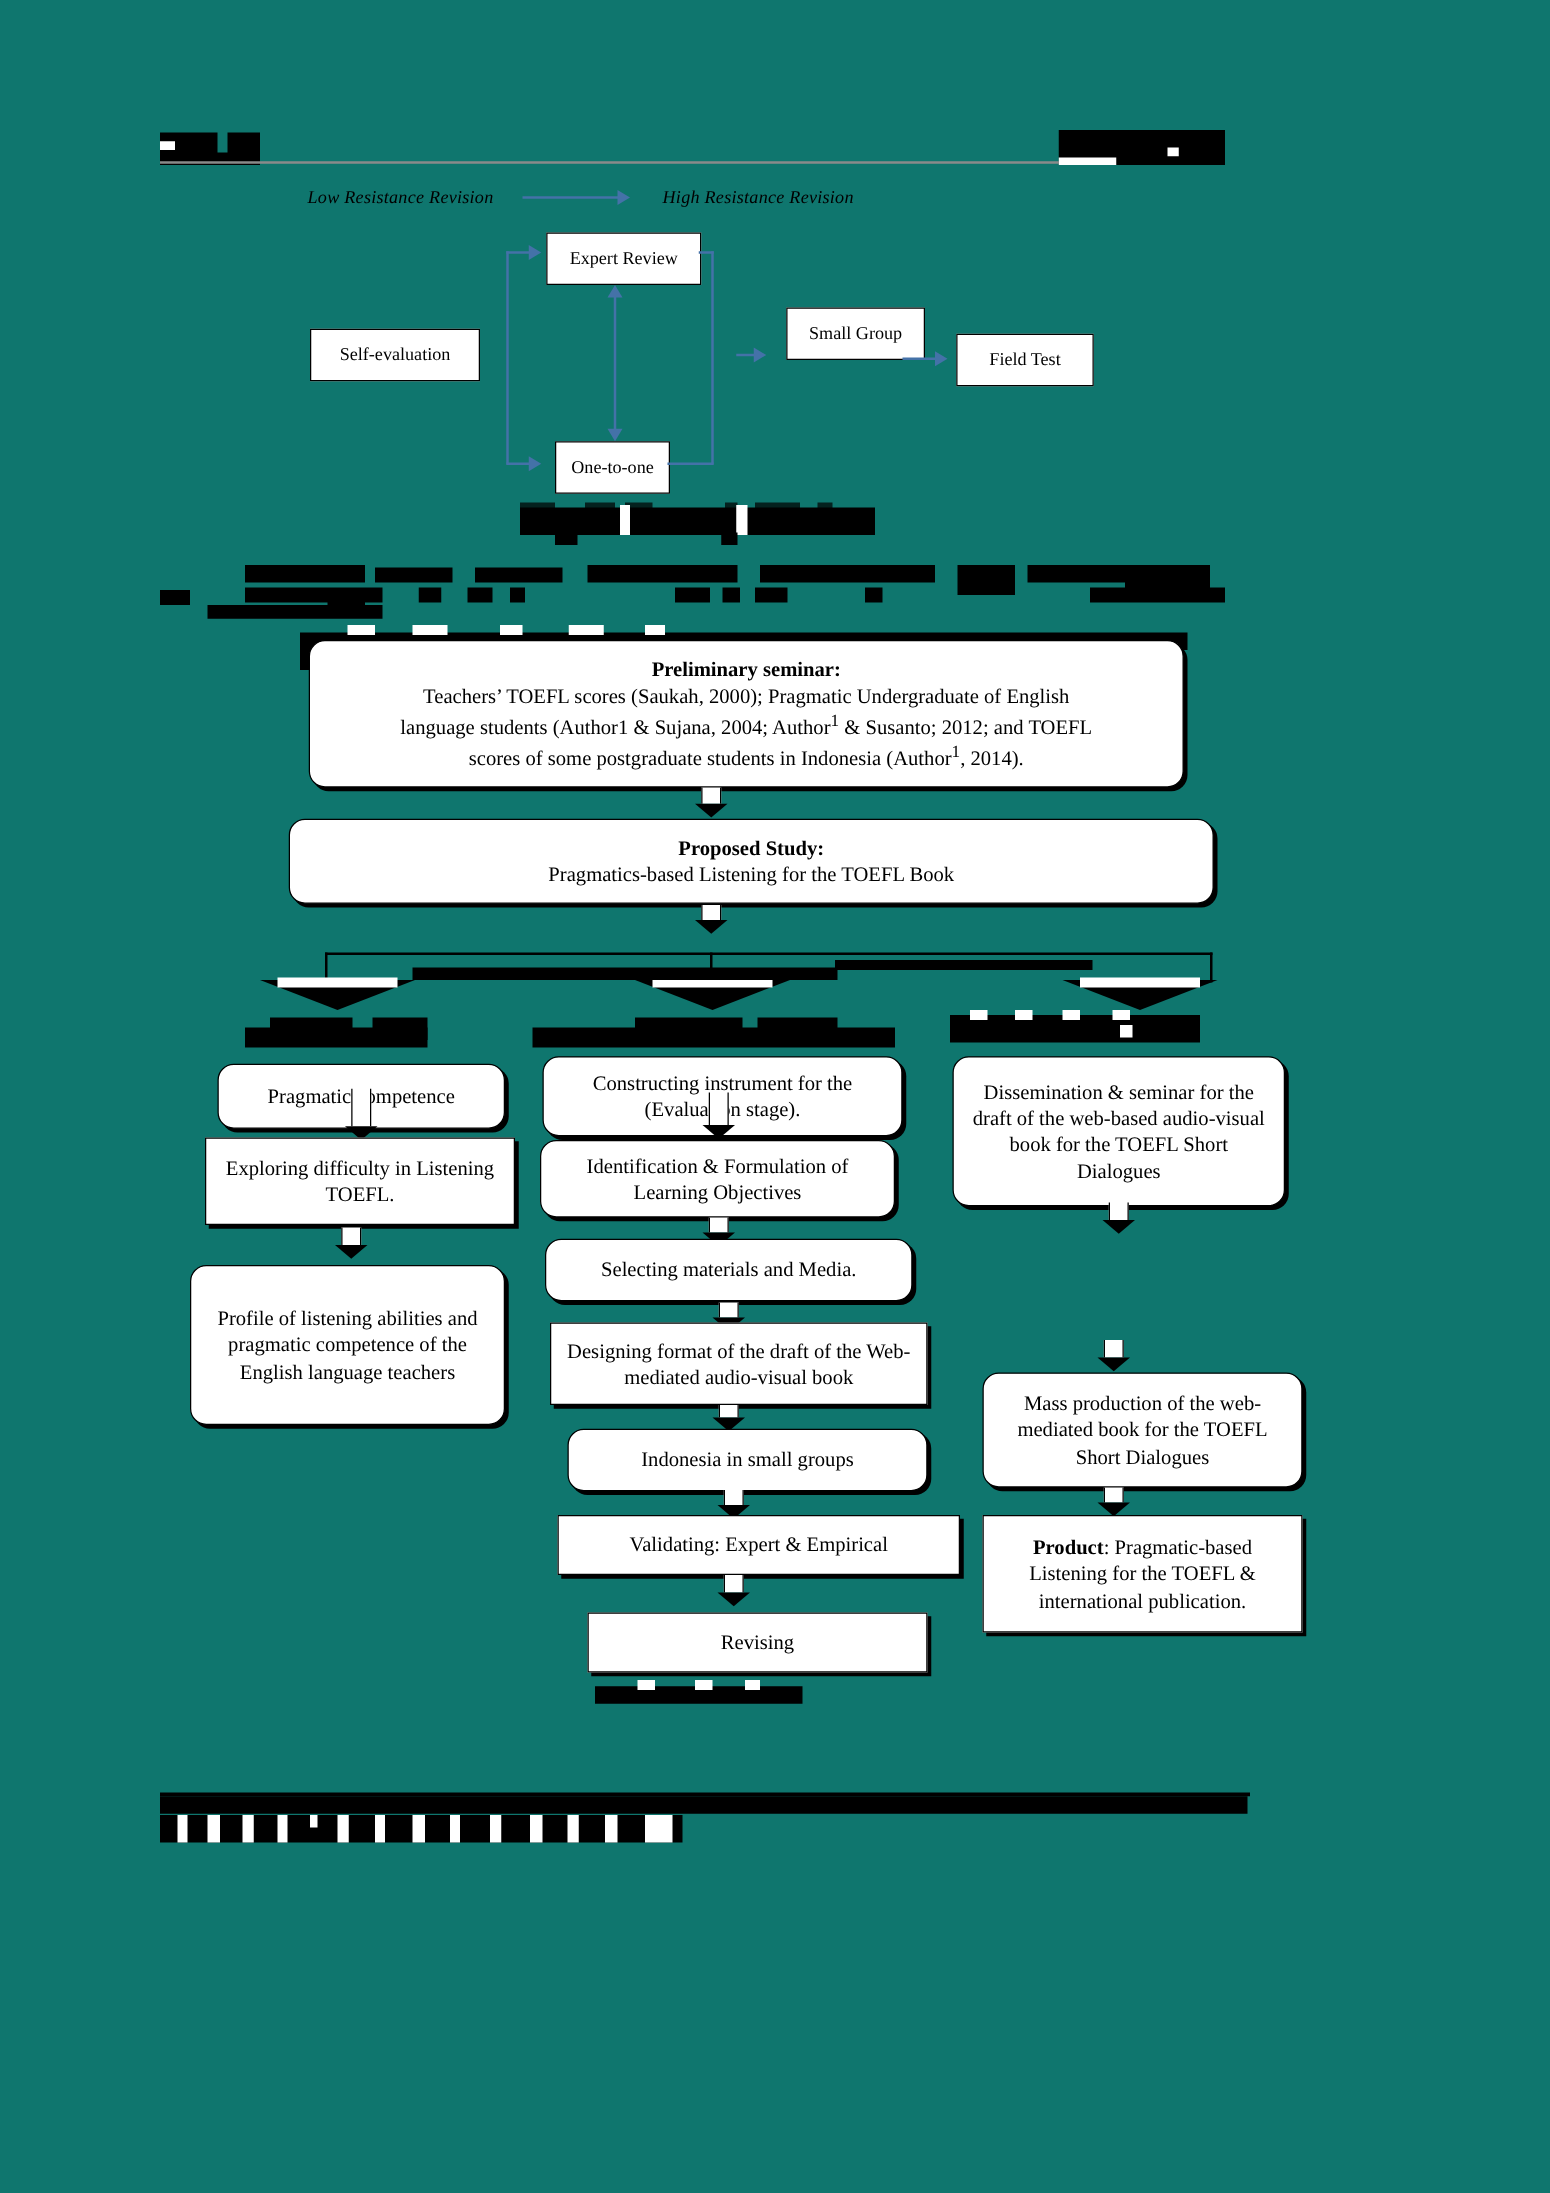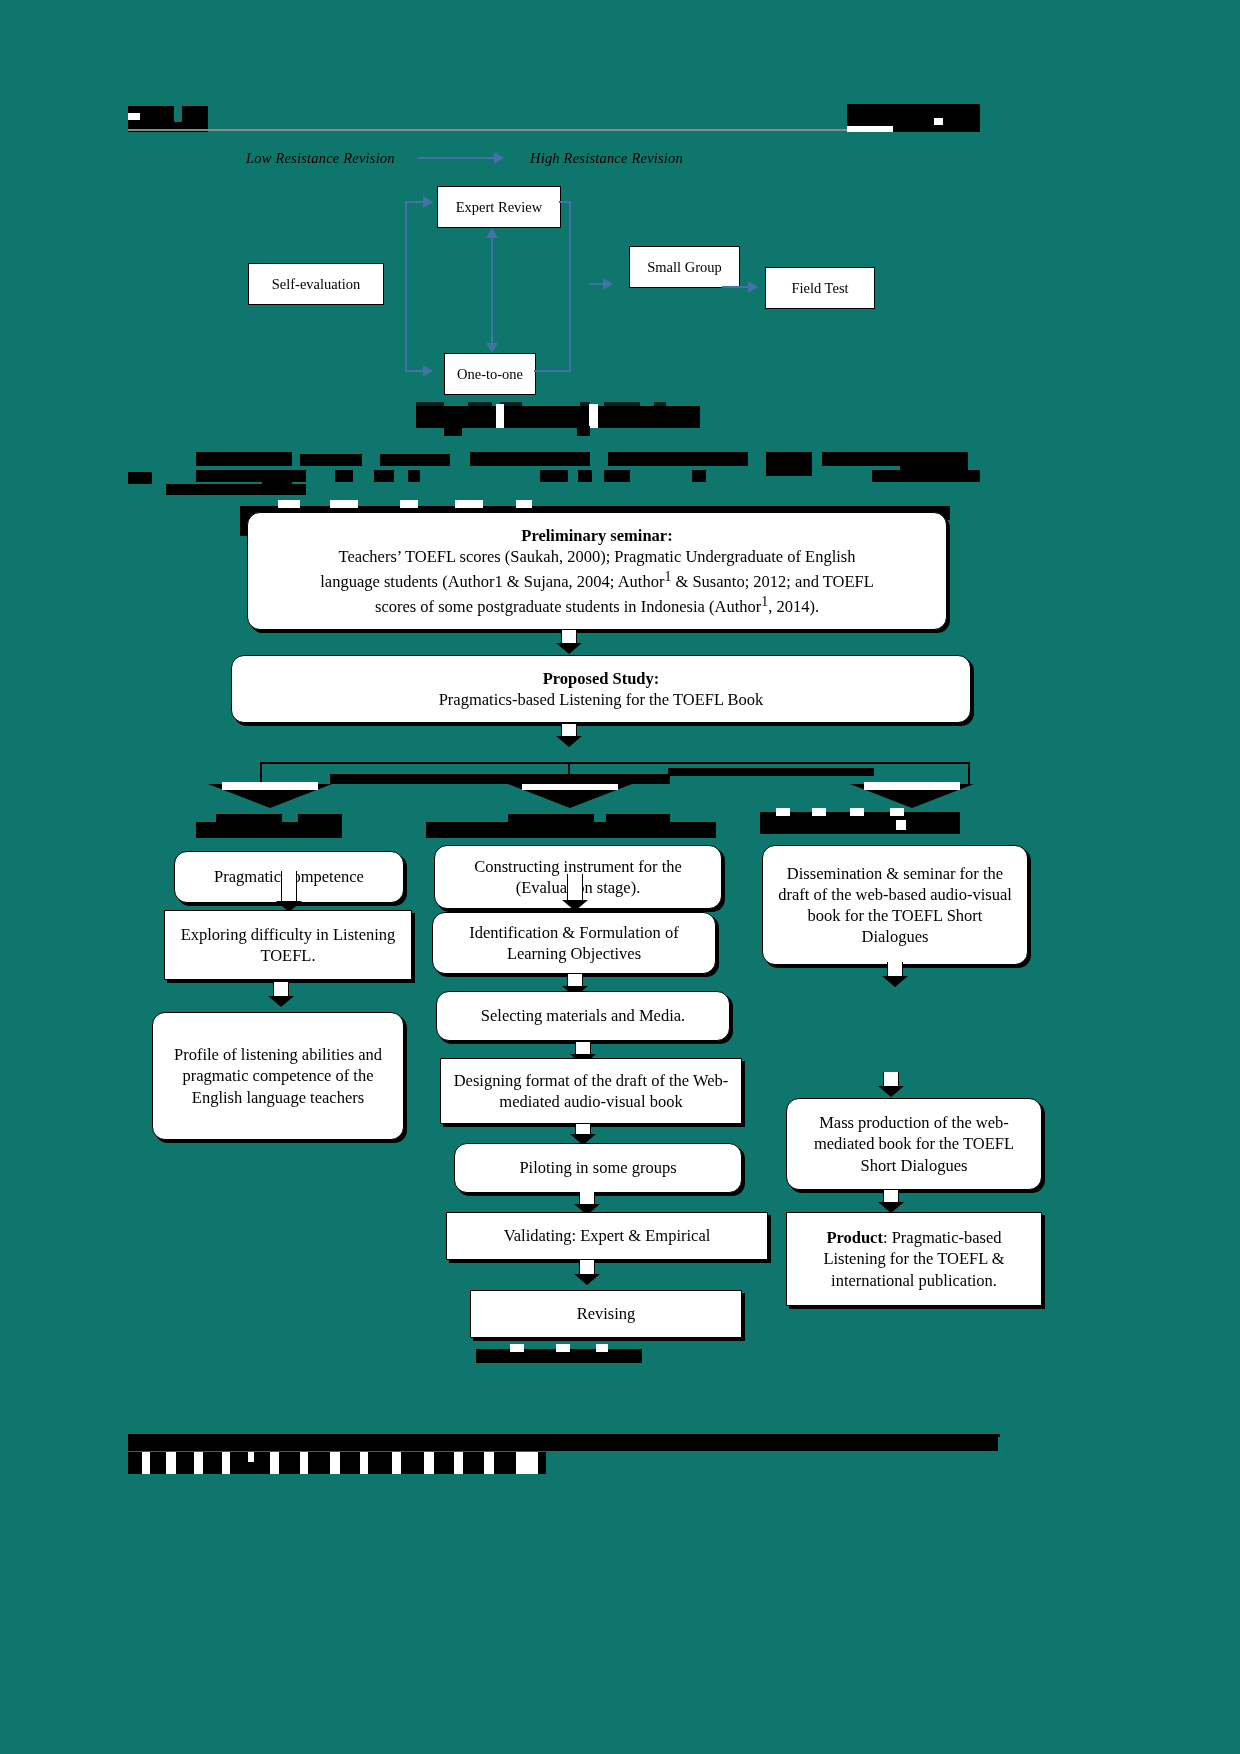--- a/index.html
+++ b/index.html
@@ -259,21 +259,21 @@
       <div class="head"></div>
   </div>
   <div class="sqbox" style="left:440px;top:1058px;width:302px;height:66px;">
     <span>Designing format of the draft of the Web-mediated audio-visual book</span>
   </div>
   <div class="darrow" style="left:570px;top:1124px;">
     <div class="stem" style="height:10px;"></div>
       <div class="head"></div>
   </div>
   <div class="rbox" style="left:454px;top:1143px;width:288px;height:50px;">
-    <span>Piloting in some groups</span>
+    <span>Indonesia in small groups</span>
   </div>
   <div class="darrow" style="left:574px;top:1192px;">
     <div class="stem" style="height:12px;"></div>
       <div class="head"></div>
   </div>
   <div class="sqbox" style="left:446px;top:1212px;width:322px;height:48px;">
     <span>Validating: Expert &amp; Empirical</span>
   </div>
   <div class="darrow" style="left:574px;top:1260px;">
     <div class="stem" style="height:14px;"></div>

